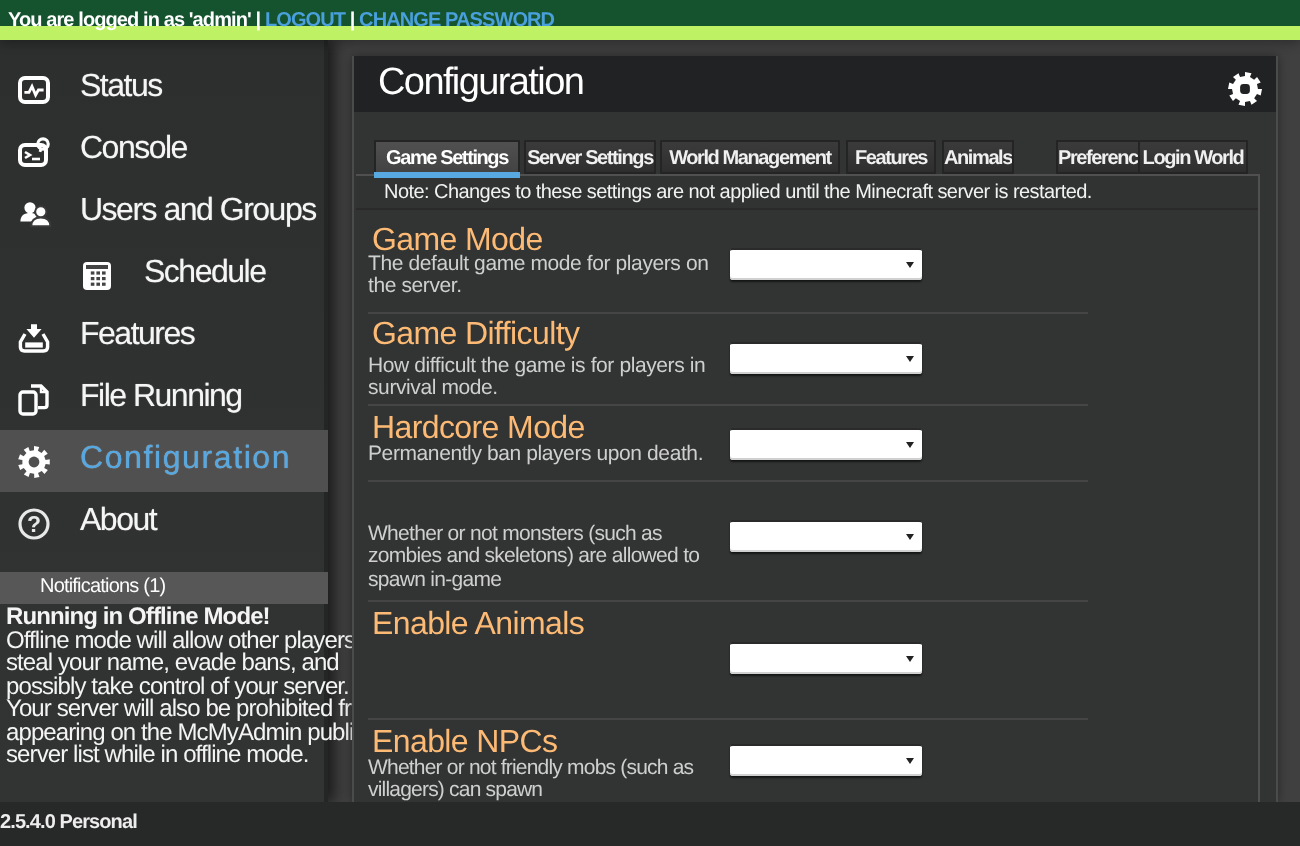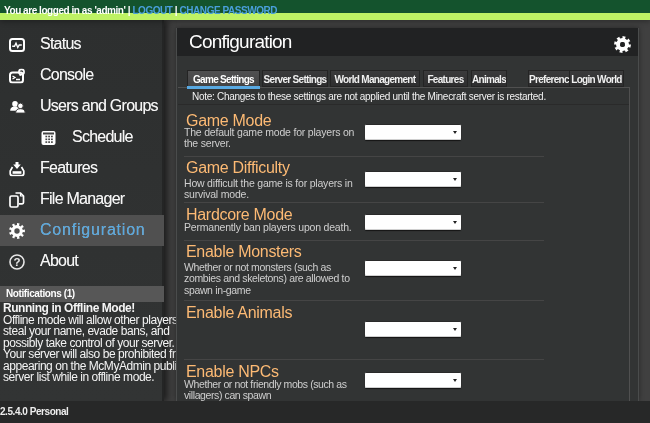--- a/index.html
+++ b/index.html
@@ -34,22 +34,22 @@
   .navrow .lbl {
     position:absolute; left:40px; top:calc(50% - 1px); transform:translateY(-50%);
     font-size:16px; color:#f5f5f5; white-space:nowrap; letter-spacing:-0.75px; text-shadow:0 0 0.5px rgba(245,245,245,0.55);
   }
   .navrow svg { position:absolute; left:9px; top:50%; transform:translateY(-50%); }
   .navrow.sel { background:#505050; }
   .navrow.sel .lbl { color:#55a8e1; letter-spacing:0.8px; }
 
   #notifhdr {
     position:absolute; left:0; top:286px; width:164px; height:16px;
-    background:#575757; color:#fdfdfd; font-size:10px; font-weight:bold; letter-spacing:-0.4px;
-    line-height:16px; padding-left:6px;
+    background:#575757; color:#fdfdfd; font-size:10px; font-weight:normal; letter-spacing:-0.4px;
+    line-height:16px; padding-left:20px;
   }
   #notifbody {
     position:absolute; left:3px; top:303px; width:160px;
     font-size:12px; line-height:11.5px; color:#f4f4f4; white-space:nowrap; letter-spacing:-0.45px;
   }
 
   
   #panel {
     position:absolute; left:176px; top:28px; width:463px; height:373px;
     background:#323434;
@@ -160,21 +160,21 @@
       <rect x="3.6" y="9.7" width="8.8" height="2.6" fill="#fff"></rect>
     </svg>
   <div class="lbl">Features</div>
 </div>
 <div class="navrow" style="top:184px;">
   <svg width="16" height="16" viewBox="0 0 16 16">
       <rect x="1" y="4" width="8" height="11" rx="1.5" fill="none" stroke="#fff" stroke-width="1.7"></rect>
       <path d="M6.5 1 L11.5 1 L14.5 4 L14.5 10.5 C14.5 11.3 14 11.8 13.2 11.8 L10 11.8" fill="none" stroke="#fff" stroke-width="1.7"></path>
       <path d="M11.5 1 L11.5 4 L14.5 4" fill="none" stroke="#fff" stroke-width="1.2"></path>
     </svg>
-  <div class="lbl">File Manager</div>
+  <div class="lbl">File Running</div>
 </div>
 <div class="navrow sel" style="top:215px;">
   <svg width="16" height="16" viewBox="0 0 16 16">
       <path fill="#fff" d="M8.00 0.00 L10.63 0.44 L9.94 2.43 L11.79 3.48 L13.14 1.87 L14.87 3.90 L13.07 4.98 L13.81 6.98 L15.88 6.61 L15.90 9.28 L13.82 8.94 L13.11 10.95 L14.93 12.00 L13.23 14.06 L11.86 12.47 L10.02 13.54 L10.74 15.52 L8.11 16.00 L8.08 13.90 L5.98 13.54 L5.26 15.52 L2.94 14.20 L4.27 12.57 L2.89 10.95 L1.07 12.00 L0.14 9.50 L2.20 9.11 L2.19 6.98 L0.12 6.61 L1.02 4.10 L2.85 5.12 L4.21 3.48 L2.86 1.87 L5.16 0.52 L5.90 2.48 L8.00 2.10 Z"></path>
       <circle cx="8" cy="8" r="2.7" fill="#505050"></circle>
     </svg>
   <div class="lbl">Configuration</div>
 </div>
 <div class="navrow" style="top:246px;">
   <svg width="16" height="16" viewBox="0 0 16 16">
@@ -225,21 +225,20 @@
   <div class="stitle" style="top:131px;">Game Difficulty</div>
   <div class="sdesc" style="top:150px;">How difficult the game is for players in<br>survival mode.</div>
   <div class="dd" style="top:143px;"></div>
   <div class="sep" style="top:174px;"></div>
 
   <div class="stitle" style="top:178px;">Hardcore Mode</div>
   <div class="sdesc" style="top:194px;">Permanently ban players upon death.</div>
   <div class="dd" style="top:185.5px;"></div>
   <div class="sep" style="top:212px;"></div>
 
-  <div class="stitle" style="top:215px;">Enable Monsters</div>
   <div class="sdesc" style="top:234px; letter-spacing:-0.35px;">Whether or not monsters (such as<br>zombies and skeletons) are allowed to<br>spawn in-game</div>
   <div class="dd" style="top:232px;"></div>
   <div class="sep" style="top:272px;"></div>
 
   <div class="stitle" style="top:276px;">Enable Animals</div>
   <div class="dd" style="top:292.5px;"></div>
   <div class="sep" style="top:331px;"></div>
 
   <div class="stitle" style="top:334.5px;">Enable NPCs</div>
   <div class="sdesc" style="top:351px; letter-spacing:-0.4px;">Whether or not friendly mobs (such as<br>villagers) can spawn</div>

